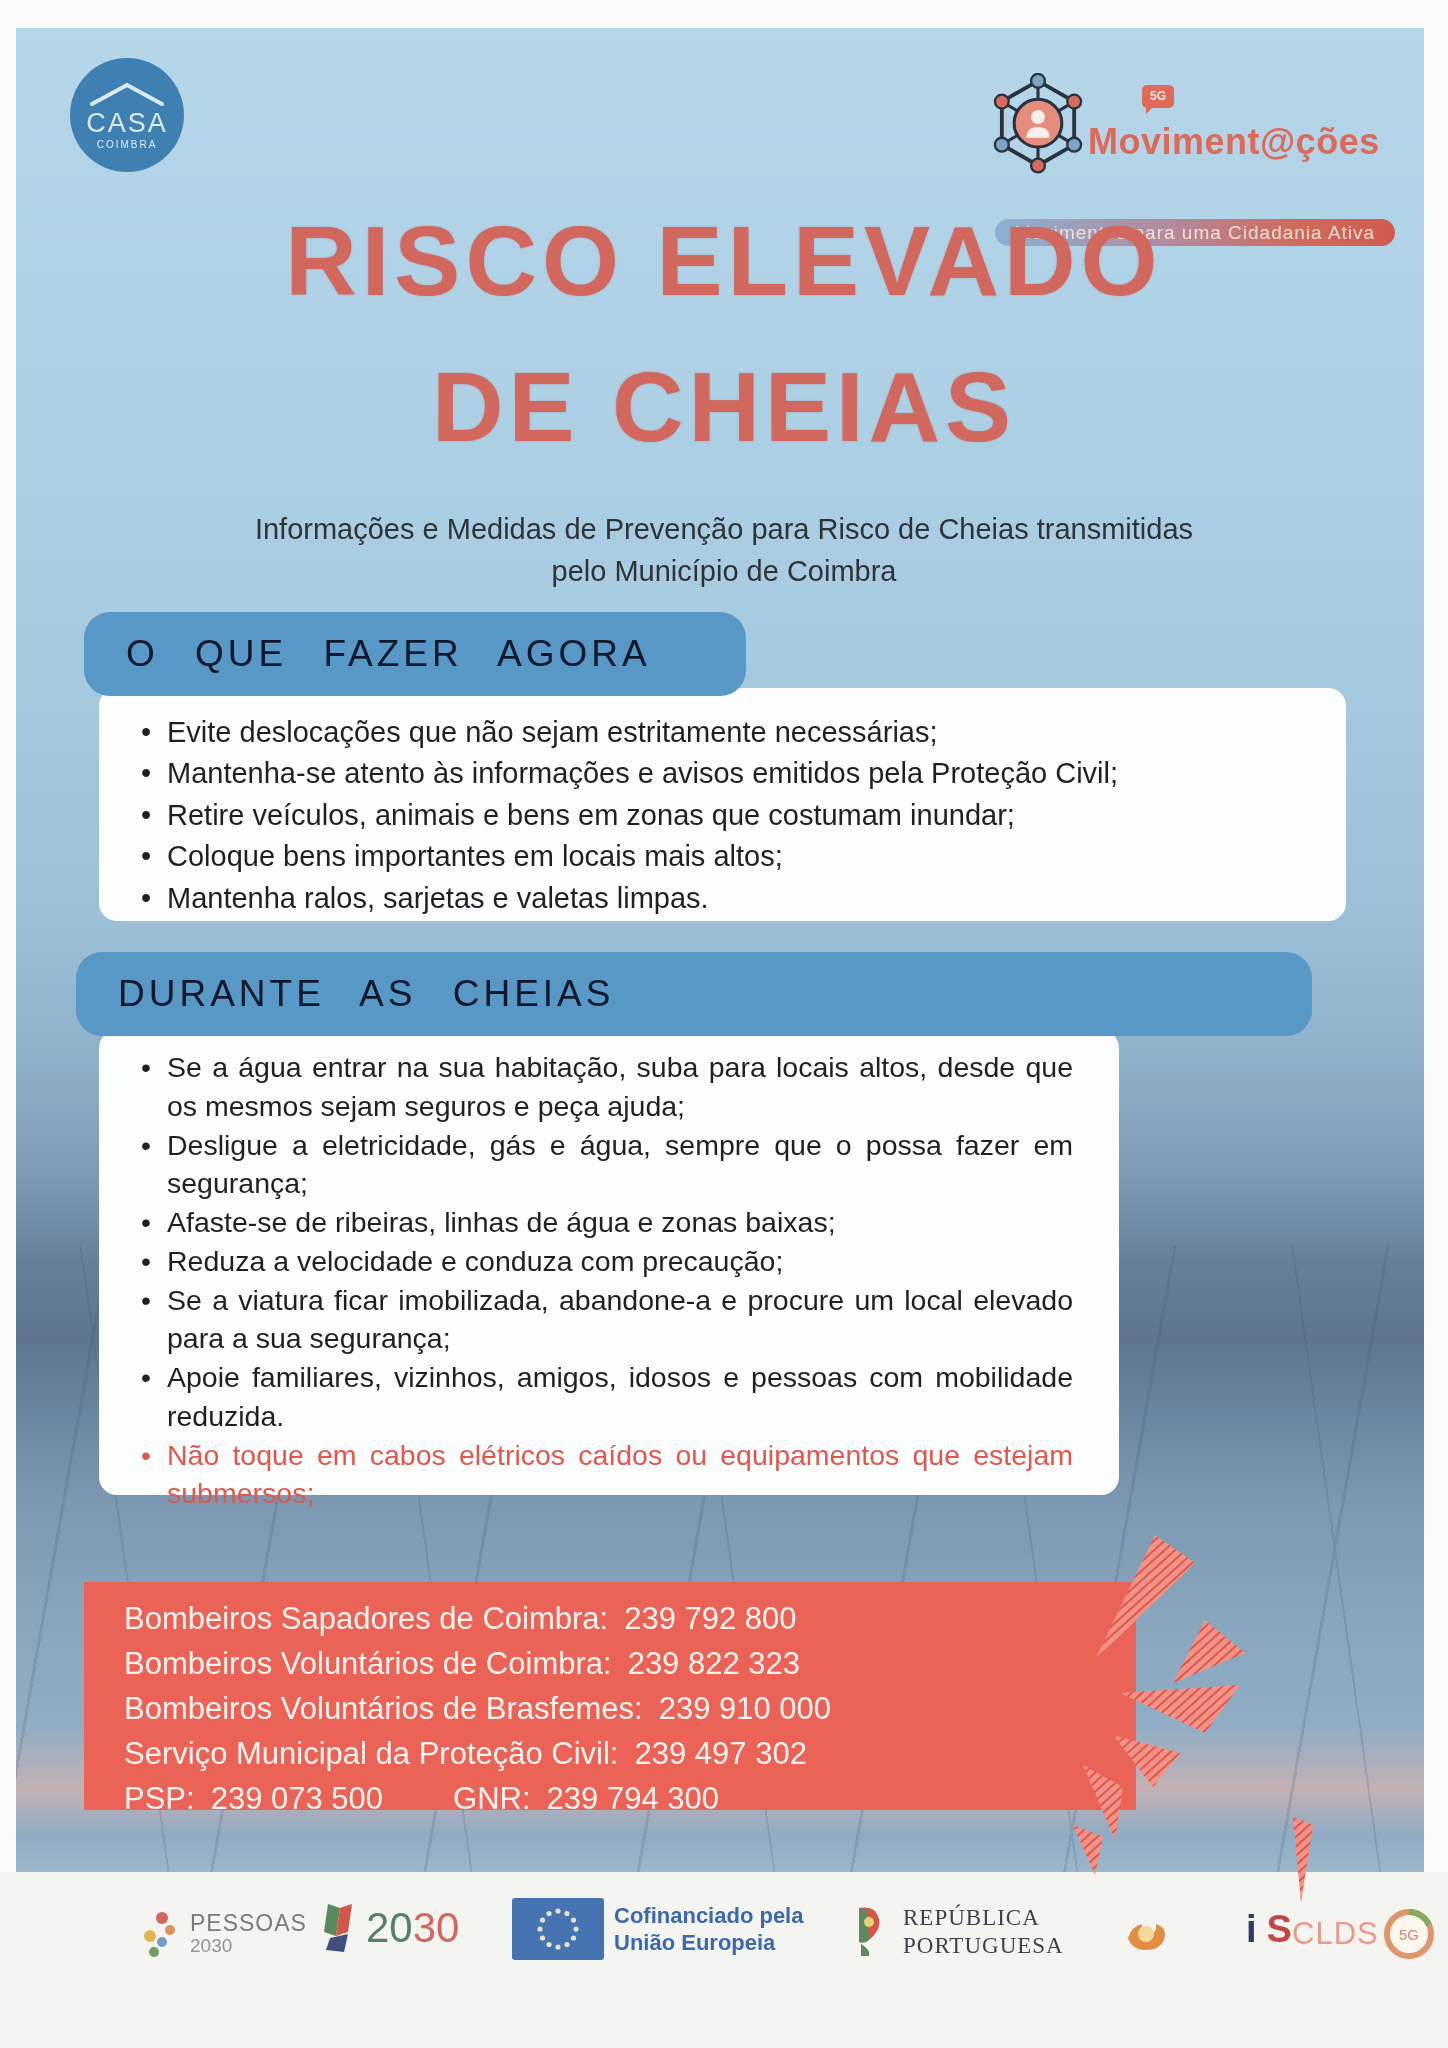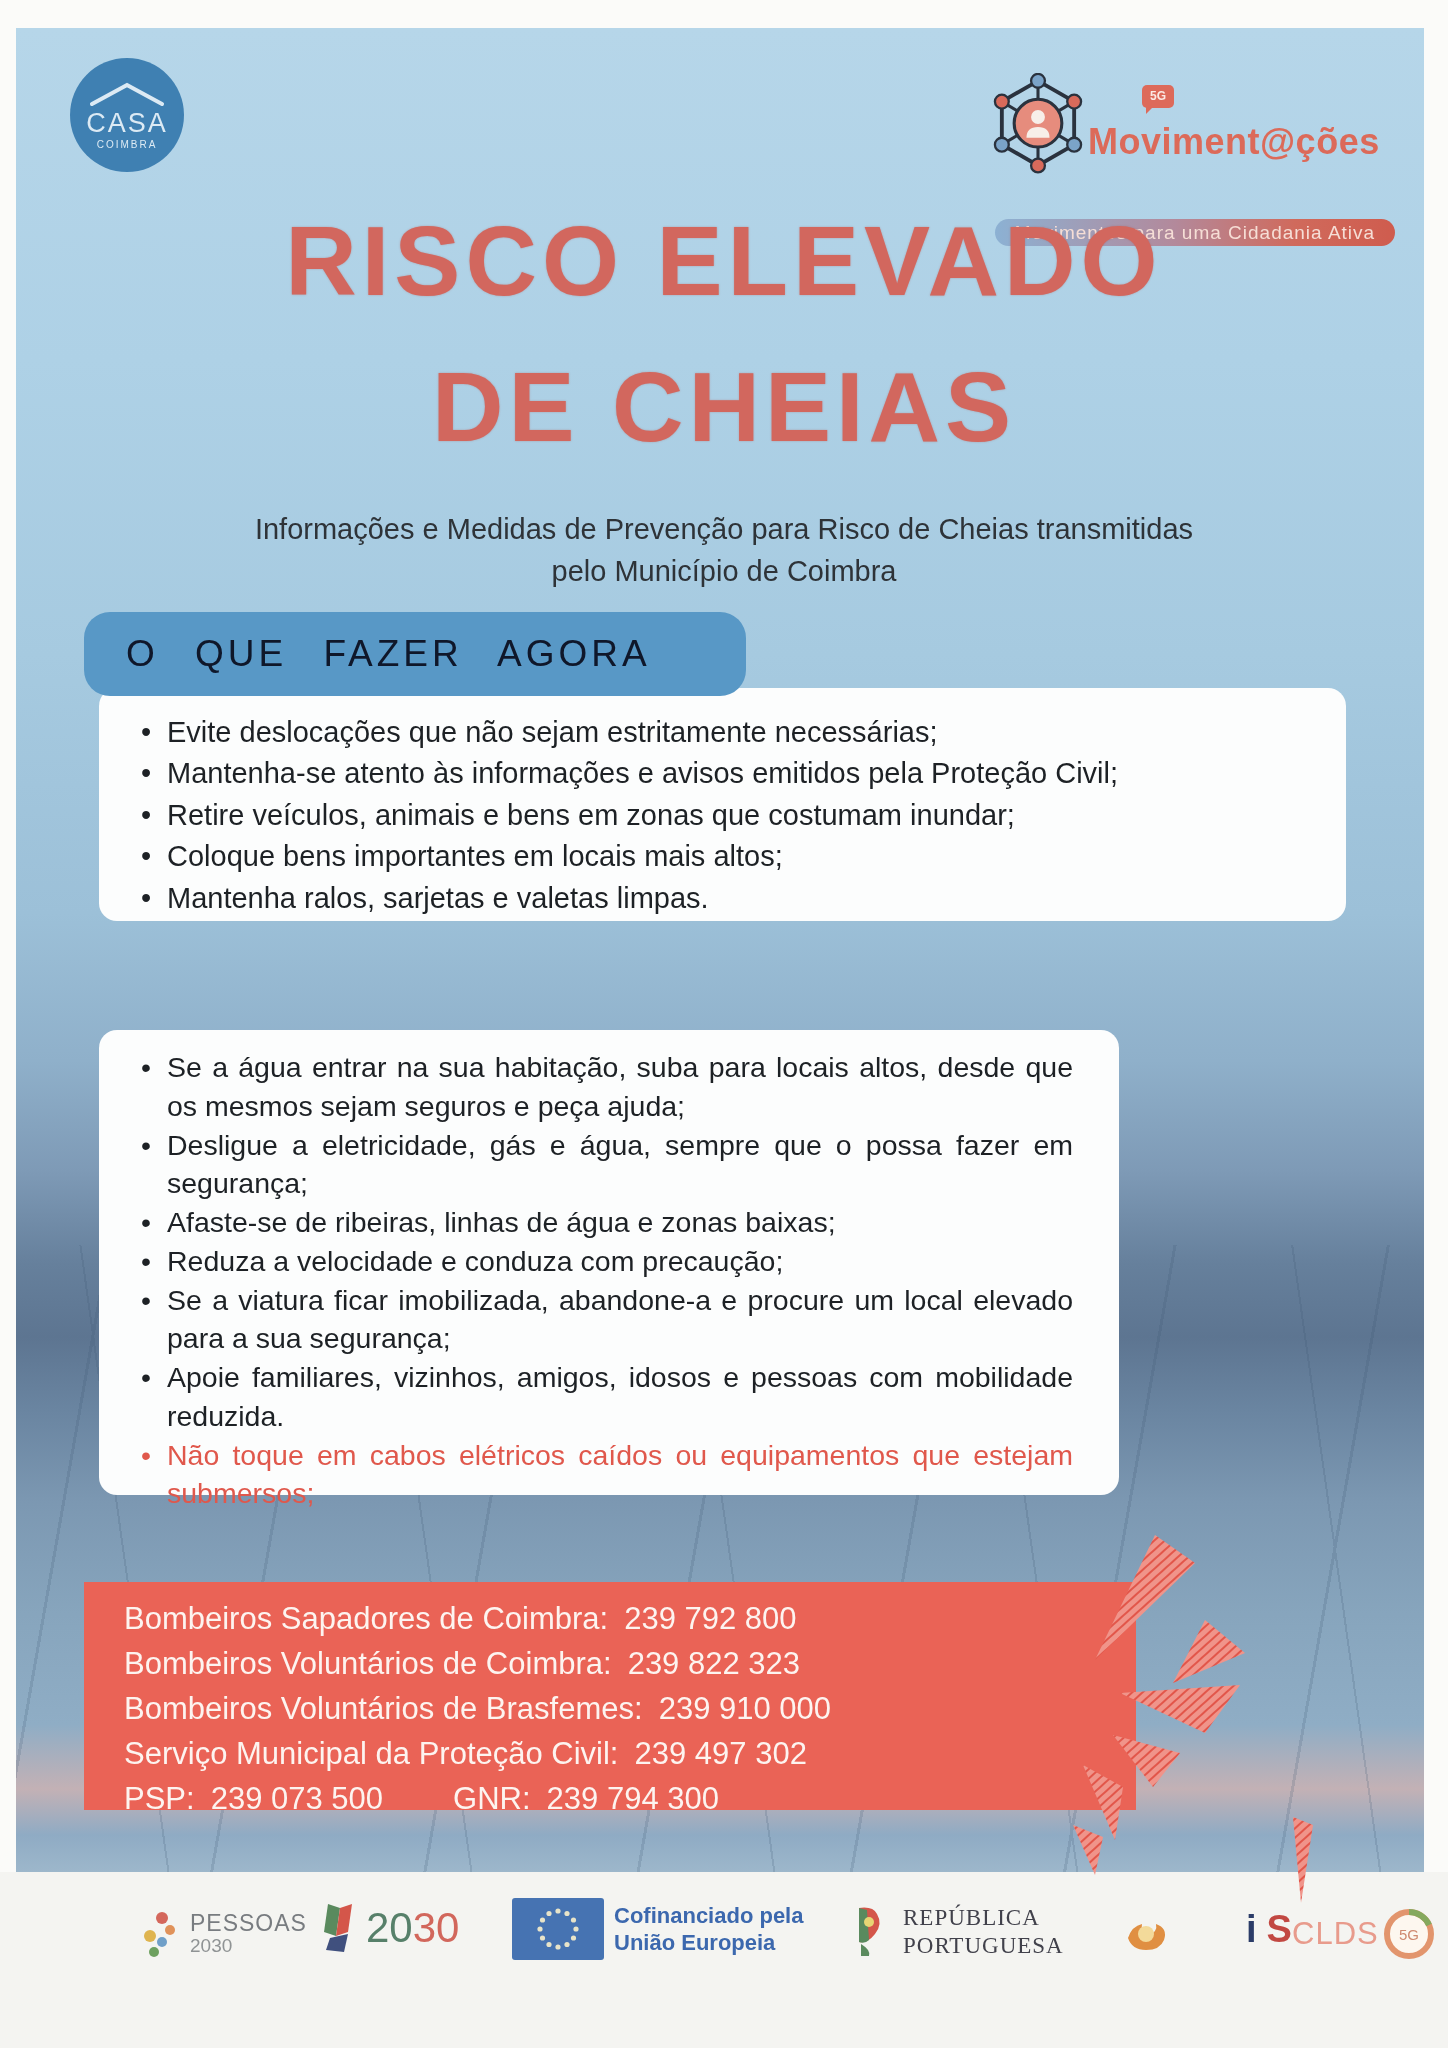--- a/index.html
+++ b/index.html
@@ -152,20 +152,21 @@
   <div class="panel panel1">
     <ul>
       <li>Evite deslocações que não sejam estritamente necessárias;</li>
       <li>Mantenha-se atento às informações e avisos emitidos pela Proteção Civil;</li>
       <li>Retire veículos, animais e bens em zonas que costumam inundar;</li>
       <li>Coloque bens importantes em locais mais altos;</li>
       <li>Mantenha ralos, sarjetas e valetas limpas.</li>
     </ul>
   </div>
 
+  <div class="sec-h sec-h2">DURANTE AS CHEIAS</div>
   <div class="panel panel2">
     <ul>
       <li>Se a água entrar na sua habitação, suba para locais altos, desde que os mesmos sejam seguros e peça ajuda;</li>
       <li>Desligue a eletricidade, gás e água, sempre que o possa fazer em segurança;</li>
       <li>Afaste-se de ribeiras, linhas de água e zonas baixas;</li>
       <li>Reduza a velocidade e conduza com precaução;</li>
       <li>Se a viatura ficar imobilizada, abandone-a e procure um local elevado para a sua segurança;</li>
       <li>Apoie familiares, vizinhos, amigos, idosos e pessoas com mobilidade reduzida.</li>
       <li class="alert">Não toque em cabos elétricos caídos ou equipamentos que estejam submersos;</li>
     </ul>

